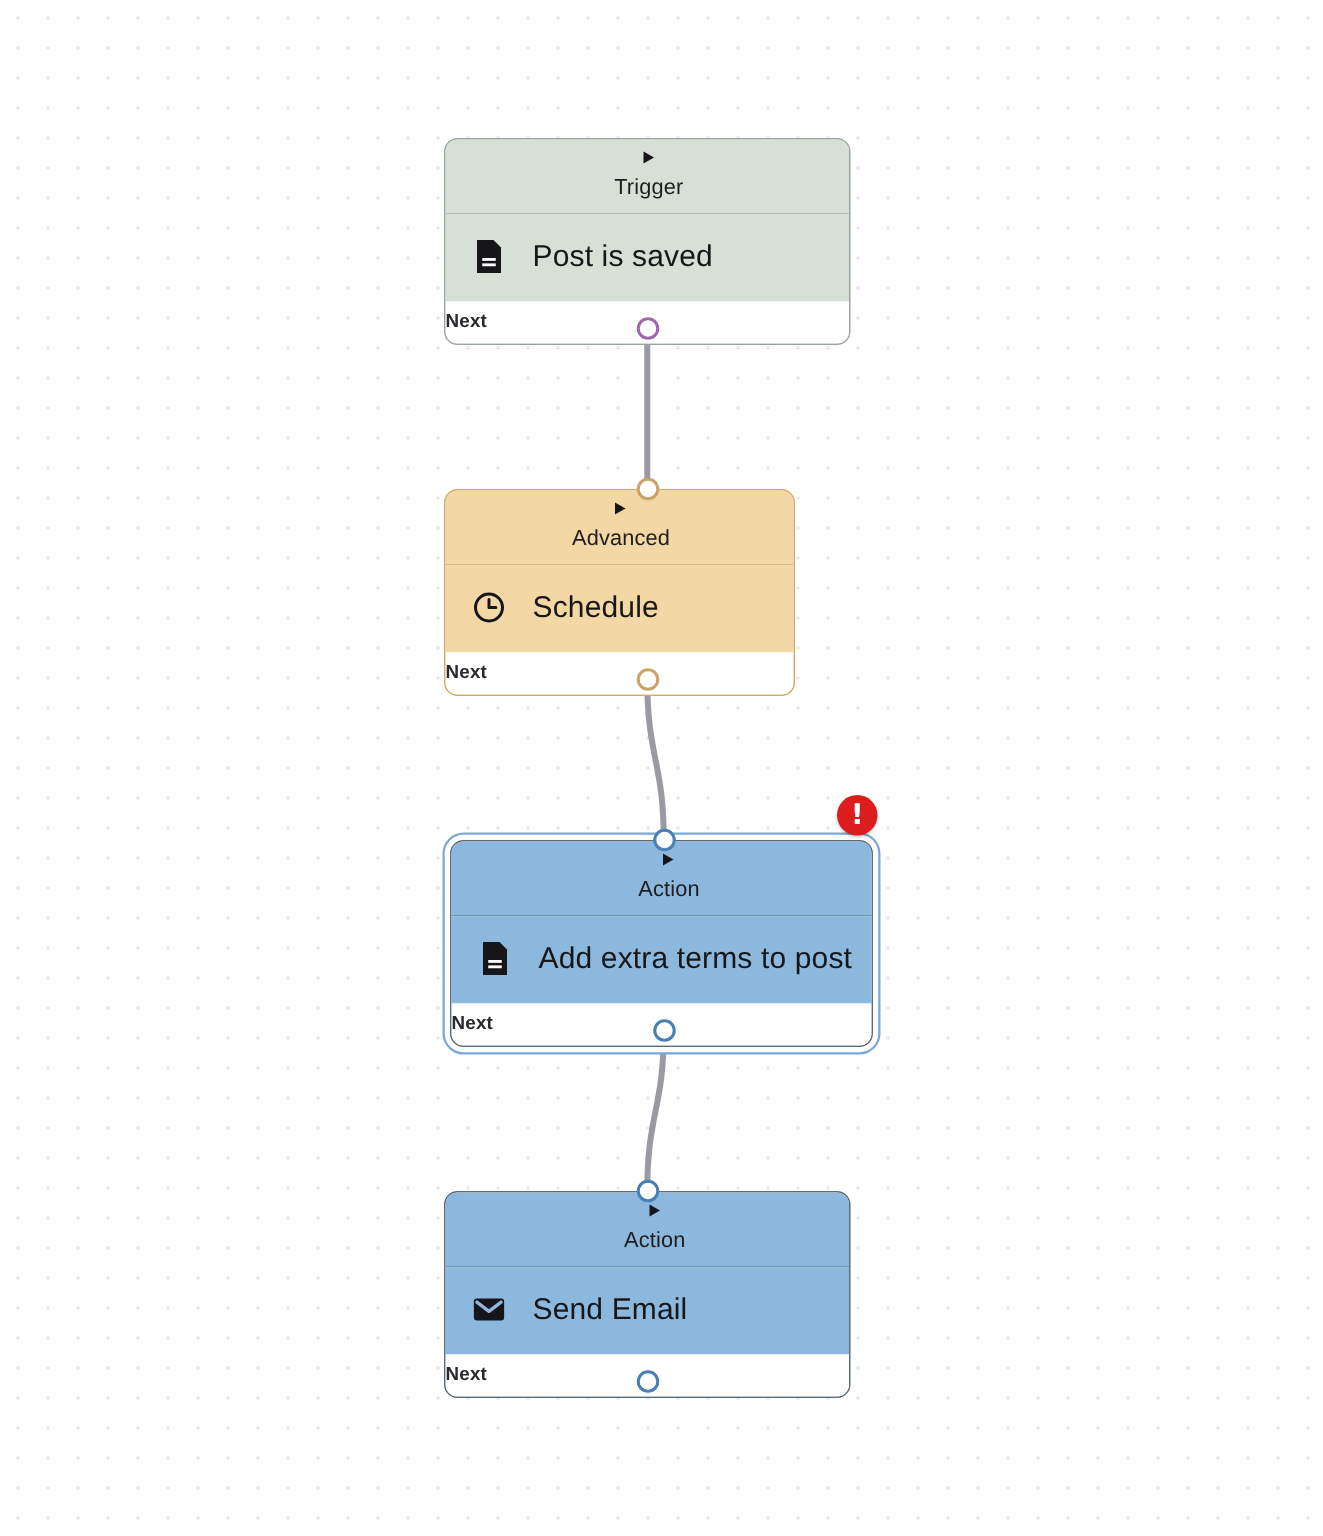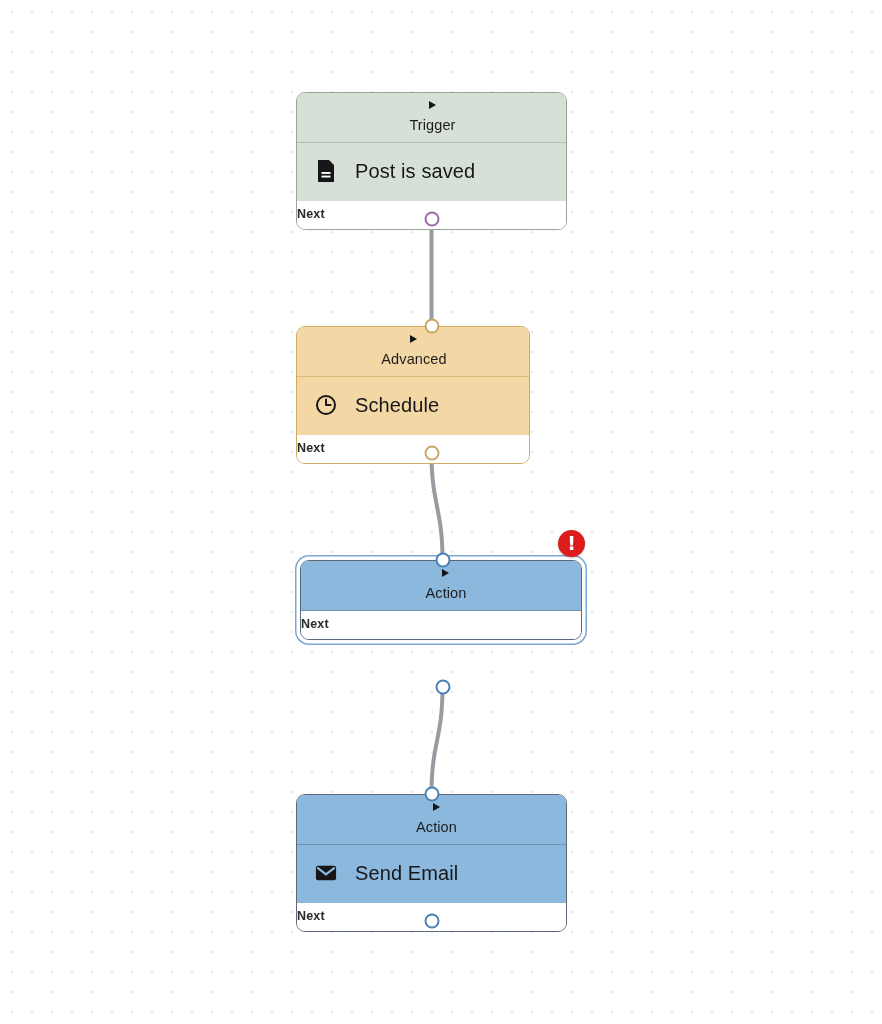--- a/index.html
+++ b/index.html
@@ -216,20 +216,30 @@
     <div class="handle h-gold" style="left:135.5px; top:127px;"></div>
   </div>
 
   <div class="node n-action selected" style="left:300px; top:560px; width:282px;">
     <div class="node-box">
       <div class="node-header">
         <span class="caret"></span>
         <span>Action</span>
       </div>
       <div class="node-divider"></div>
+      <div class="node-body">
+        <span class="node-icon">
+          <svg width="20" height="24" viewBox="0 0 20 24">
+            <path d="M2 1 h11 l5 5 v17 H2 Z" fill="#16161a"></path>
+            <rect x="5.5" y="13" width="9" height="1.9" fill="#ffffff"></rect>
+            <rect x="5.5" y="16.6" width="9" height="1.9" fill="#ffffff"></rect>
+          </svg>
+        </span>
+        <span class="node-title">Add extra terms to post</span>
+      </div>
       <div class="node-footer">Next</div>
     </div>
     <div class="handle h-blue" style="left:142.5px; top:0px;"></div>
     <div class="handle h-blue" style="left:142.5px; top:127px;"></div>
   </div>
 
   <div class="error-badge" style="left:558px; top:530px;">
     <span class="bang">!</span>
   </div>
 

